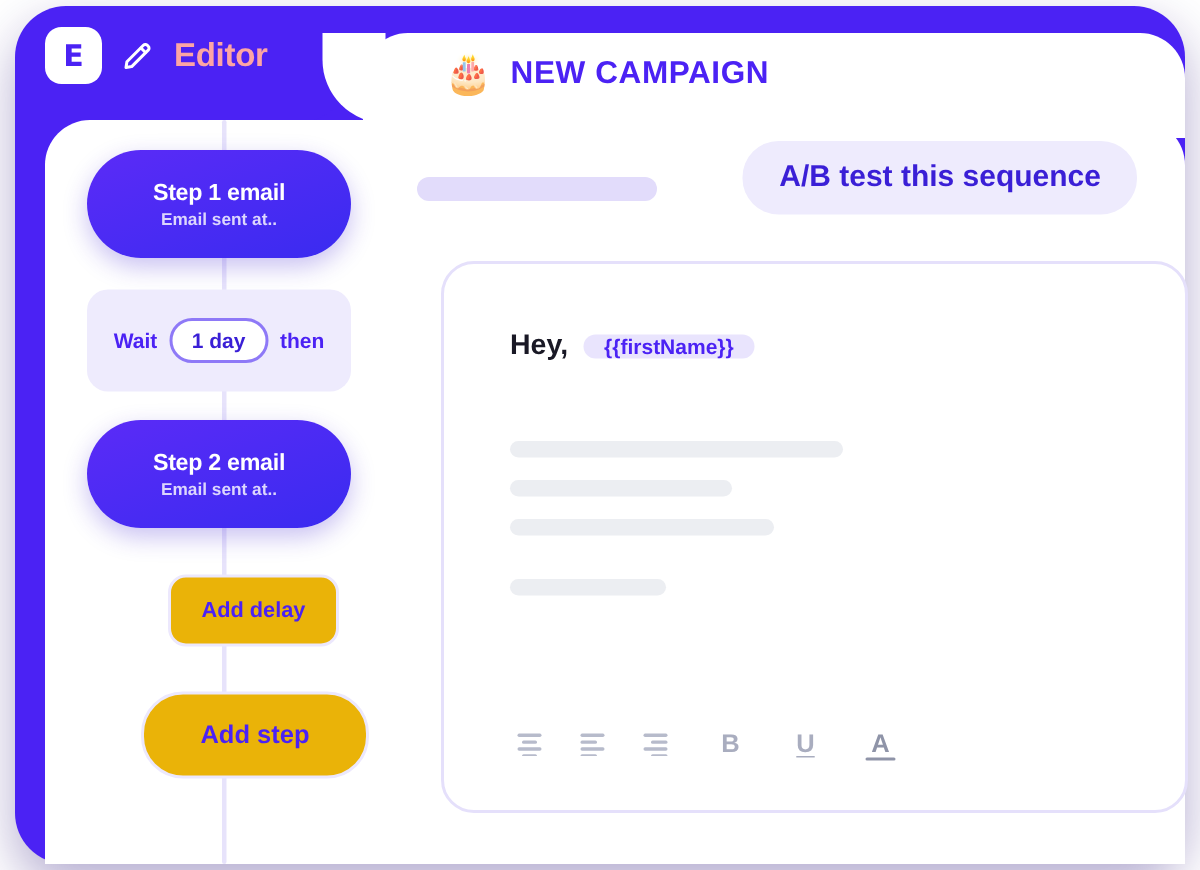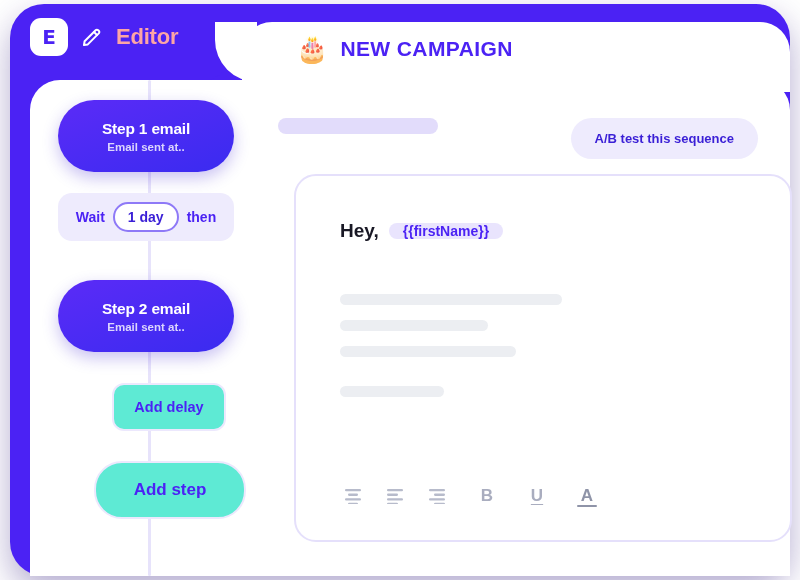--- a/index.html
+++ b/index.html
@@ -179,21 +179,21 @@
     color: #dcd6fd;
     font-size: 11.5px;
     font-weight: bold;
     margin-top: 3px;
   }
 
   .wait-box {
     position: absolute;
     left: 28px;
     width: 176px;
-    height: 48px;
+    height: 68px;
     border-radius: 14px;
     background: #eeebfd;
     display: flex;
     align-items: center;
     justify-content: center;
     gap: 8px;
   }
   .wait-label {
     color: #4b22f4;
     font-size: 14px;
@@ -205,21 +205,21 @@
     border-radius: 18px;
     padding: 5px 13px;
     color: #3a1fd6;
     font-size: 14px;
     font-weight: bold;
     cursor: pointer;
   }
 
   .btn-outline {
     position: absolute;
-    background: #5eead4;
+    background: #eab308;
     border: 2px solid #ece8fd;
     color: #4b22f4;
     font-weight: bold;
     cursor: pointer;
     display: flex;
     align-items: center;
     justify-content: center;
   }
   .btn-add-delay {
     left: 82px;
@@ -249,26 +249,26 @@
     left: 36px;
     top: 38px;
     width: 160px;
     height: 16px;
     border-radius: 8px;
     background: #e2dcfb;
   }
   .ab-button {
     position: absolute;
     right: 32px;
-    top: 38px;
+    top: 14px;
     padding: 13px 24px;
     border-radius: 24px;
     background: #eeebfd;
     color: #3a1fd6;
-    font-size: 13px;
+    font-size: 20px;
     font-weight: bold;
     border: none;
     cursor: pointer;
   }
 
   .editor-card {
     position: absolute;
     left: 28px;
     top: 94px;
     width: 494px;

